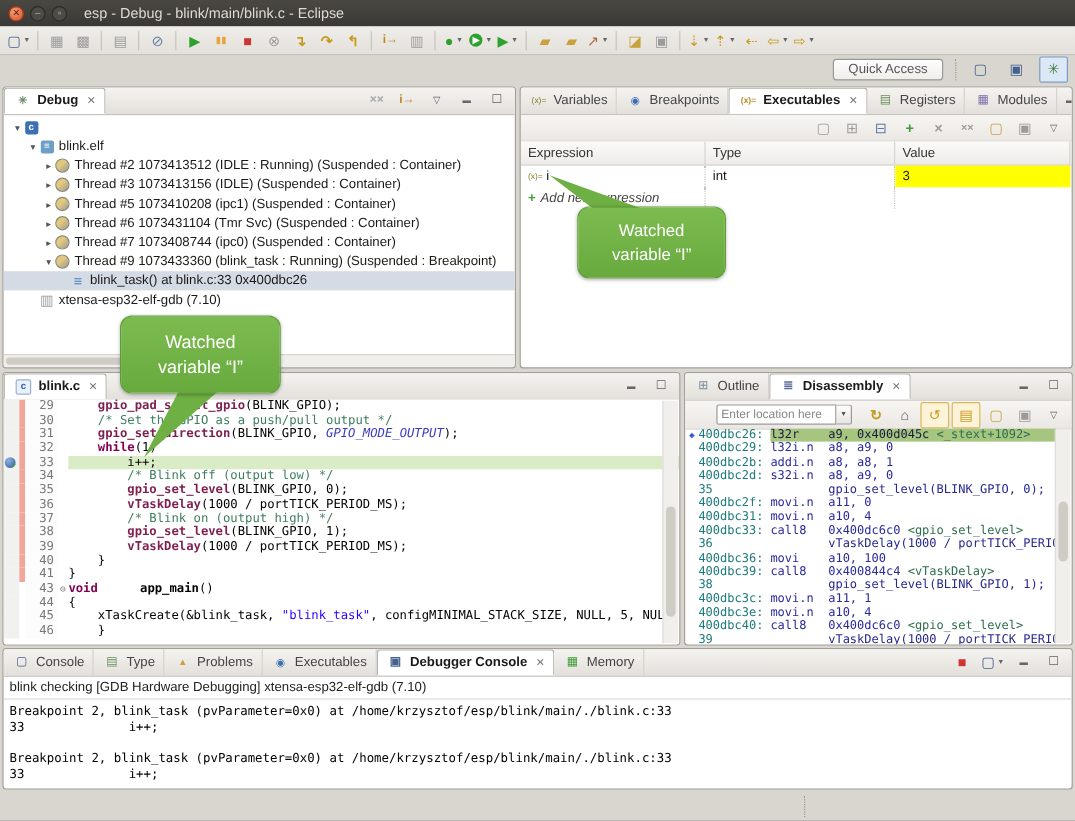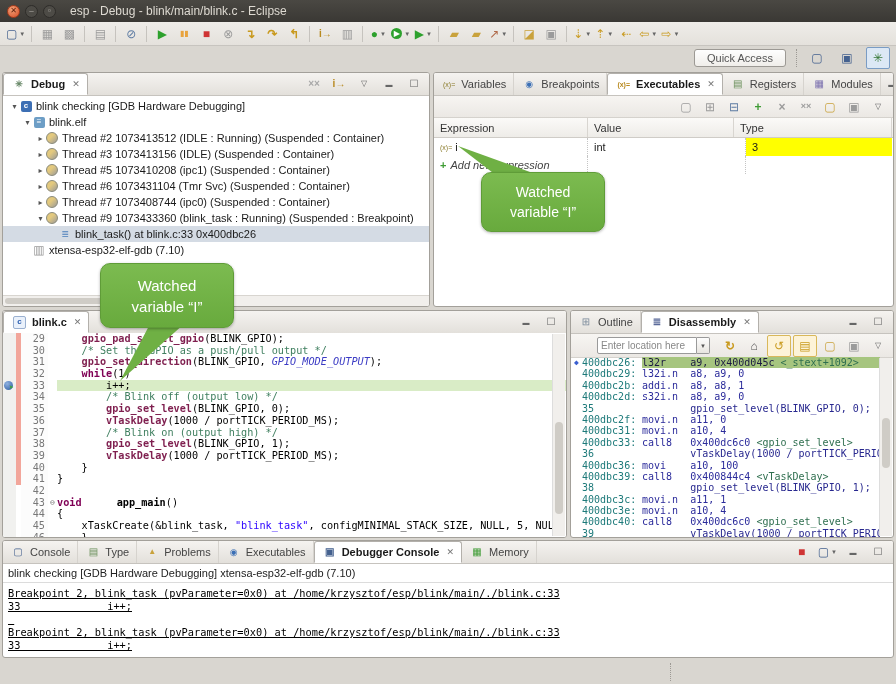--- a/index.html
+++ b/index.html
@@ -79,21 +79,21 @@
   .dbody{position:absolute;left:0;top:46px;right:13px;bottom:0;overflow:hidden;}
   .dline{display:flex;height:11.4px;line-height:11.4px;font-family:"DejaVu Sans Mono",monospace;font-size:10px;white-space:pre;}
   .dmark{width:11px;flex:none;color:#3a5fd0;font-size:8px;line-height:11.4px;text-align:center;}
   .daddr{width:60px;flex:none;color:#1d7a7a;}
   .dtext{flex:1;color:#2b2b9b;}
   .dline.hl .dtext{background:#a6c57f;color:#1a1a40;}
   .dsym{color:#2f6f4f;}
   .dsrc{color:#28288f;}
   
   .console-header{height:18px;display:flex;align-items:center;padding-left:5px;font-size:11px;color:#222;border-bottom:1px solid #dcdcdc;}
-  .console-out{padding:4px 5px;font-family:"DejaVu Sans Mono",monospace;font-size:10.3px;line-height:13px;white-space:pre;color:#000;text-decoration:underline;}
+  .console-out{padding:4px 5px;font-family:"DejaVu Sans Mono",monospace;font-size:10.3px;line-height:13px;white-space:pre;color:#000;}
   
   .statusbar{position:absolute;left:0;top:660px;width:896px;height:24px;background:#d9d6d0;}
   .stat-div{position:absolute;left:670px;top:3px;height:18px;border-left:1px dotted #9c9994;}
   
   .callout{position:absolute;background:linear-gradient(#7cbb50,#68aa3d);border:1px solid #5f9c38;border-radius:10px;color:#fff;font-size:15px;text-align:center;display:flex;flex-direction:column;justify-content:center;line-height:21px;box-shadow:0 1px 3px rgba(0,0,0,.3);z-index:30;}
   .tailsvg{position:absolute;left:0;top:0;width:896px;height:684px;pointer-events:none;z-index:29;}
 </style>
 </head>
 <body>
 
@@ -252,21 +252,20 @@
             <span class="gi" style="color: rgb(102, 102, 102); font-size: 10px;">☐</span>
           </span>
         </div>
       </div>
     <div id="debug-tree" style="padding-top:2px;">
         <div class="trow" style="padding-left: 6px;">
           <span class="texp">▾</span>
           <span class="tbtn ticon" style="min-width: 12px; height: 12px; padding: 0px;">
             <span class="gi" style="color: rgb(255, 255, 255); font-weight: bold; background: rgb(61, 111, 180); width: 11px; height: 11px; display: inline-flex; align-items: center; justify-content: center; font-size: 8px; border-radius: 2px;">c</span>
           </span>
-          <span>blink checking [GDB Hardware Debugging]</span>
         </div>
         <div class="trow" style="padding-left: 19px;">
           <span class="texp">▾</span>
           <span class="tbtn ticon" style="min-width: 12px; height: 12px; padding: 0px;">
             <span class="gi" style="color: rgb(255, 255, 255); background: rgb(109, 158, 198); width: 11px; height: 11px; display: inline-flex; align-items: center; justify-content: center; font-size: 8px; border-radius: 2px;">≡</span>
           </span>
           <span>blink.elf</span>
         </div>
         <div class="trow" style="padding-left: 32px;">
           <span class="texp">▸</span>
@@ -394,22 +393,22 @@
         <span class="tbtn">
           <span class="gi" style="color: rgb(155, 155, 155);">▣</span>
         </span>
         <span class="tbtn">
           <span class="gi" style="color: rgb(102, 102, 102); font-size: 8px;">▽</span>
         </span>
       </div>
     <div class="etable">
       <div class="ehead" id="expr-head">
           <div class="hc" style="width: 154px;">Expression</div>
+          <div class="hc" style="width: 158px;">Type</div>
           <div class="hc" style="width: 146px;">Value</div>
-          <div class="hc" style="width: 158px;">Type</div>
         </div>
       <div id="expr-body">
           <div class="erow">
             <div class="cc" style="width: 154px;">
               <span class="xicon">(x)=</span>
               <span>i</span>
             </div>
             <div class="cc" style="width: 158px;">int</div>
             <div class="cc vhl" style="width: 146px; border-right: none; background: rgb(255, 255, 0);">3</div>
           </div>
@@ -450,21 +449,20 @@
         <div class="eline"><span class="e-ann"></span><span class="e-diff on"></span><span class="e-num">32</span><span class="e-fold"></span><span class="e-code"><span class="s-pl">    </span><span class="s-kw">while</span><span class="s-pl">(1)</span></span></div>
         <div class="eline"><span class="e-ann"><span class="bpball"></span><span class="iparrow">➤</span></span><span class="e-diff on"></span><span class="e-num">33</span><span class="e-fold"></span><span class="e-code cur"><span class="s-pl">        i++;</span></span></div>
         <div class="eline"><span class="e-ann"></span><span class="e-diff on"></span><span class="e-num">34</span><span class="e-fold"></span><span class="e-code"><span class="s-pl">        </span><span class="s-cm">/* Blink off (output low) */</span></span></div>
         <div class="eline"><span class="e-ann"></span><span class="e-diff on"></span><span class="e-num">35</span><span class="e-fold"></span><span class="e-code"><span class="s-pl">        </span><span class="s-fn">gpio_set_level</span><span class="s-pl">(BLINK_GPIO, 0);</span></span></div>
         <div class="eline"><span class="e-ann"></span><span class="e-diff on"></span><span class="e-num">36</span><span class="e-fold"></span><span class="e-code"><span class="s-pl">        </span><span class="s-fn">vTaskDelay</span><span class="s-pl">(1000 / portTICK_PERIOD_MS);</span></span></div>
         <div class="eline"><span class="e-ann"></span><span class="e-diff on"></span><span class="e-num">37</span><span class="e-fold"></span><span class="e-code"><span class="s-pl">        </span><span class="s-cm">/* Blink on (output high) */</span></span></div>
         <div class="eline"><span class="e-ann"></span><span class="e-diff on"></span><span class="e-num">38</span><span class="e-fold"></span><span class="e-code"><span class="s-pl">        </span><span class="s-fn">gpio_set_level</span><span class="s-pl">(BLINK_GPIO, 1);</span></span></div>
         <div class="eline"><span class="e-ann"></span><span class="e-diff on"></span><span class="e-num">39</span><span class="e-fold"></span><span class="e-code"><span class="s-pl">        </span><span class="s-fn">vTaskDelay</span><span class="s-pl">(1000 / portTICK_PERIOD_MS);</span></span></div>
         <div class="eline"><span class="e-ann"></span><span class="e-diff on"></span><span class="e-num">40</span><span class="e-fold"></span><span class="e-code"><span class="s-pl">    }</span></span></div>
         <div class="eline"><span class="e-ann"></span><span class="e-diff on"></span><span class="e-num">41</span><span class="e-fold"></span><span class="e-code"><span class="s-pl">}</span></span></div>
-        <div class="eline"><span class="e-ann"></span><span class="e-diff"></span><span class="e-num">42</span><span class="e-fold"></span><span class="e-code"></span></div>
         <div class="eline"><span class="e-ann"></span><span class="e-diff"></span><span class="e-num">43</span><span class="e-fold">⊖</span><span class="e-code"><span class="s-kw">void</span><span class="s-pl"> </span><span class="s-fndef">app_main</span><span class="s-pl">()</span></span></div>
         <div class="eline"><span class="e-ann"></span><span class="e-diff"></span><span class="e-num">44</span><span class="e-fold"></span><span class="e-code"><span class="s-pl">{</span></span></div>
         <div class="eline"><span class="e-ann"></span><span class="e-diff"></span><span class="e-num">45</span><span class="e-fold"></span><span class="e-code"><span class="s-pl">    xTaskCreate(&amp;blink_task, </span><span class="s-str">"blink_task"</span><span class="s-pl">, configMINIMAL_STACK_SIZE, NULL, 5, NULL);</span></span></div>
         <div class="eline"><span class="e-ann"></span><span class="e-diff"></span><span class="e-num">46</span><span class="e-fold"></span><span class="e-code"><span class="s-pl">    }</span></span></div>
       </div>
     <div class="vscroll">
         <div class="vthumb" style="top:88px;height:92px;"></div>
       </div>
   </div>
 

